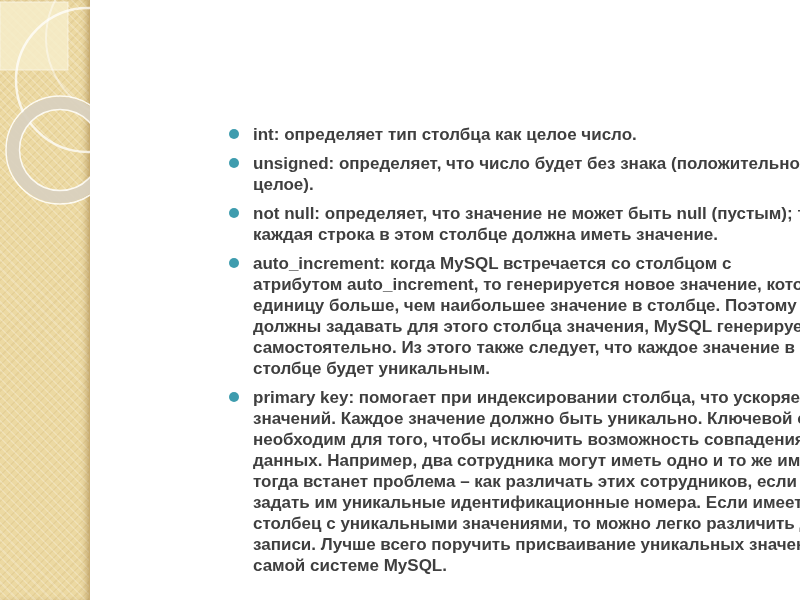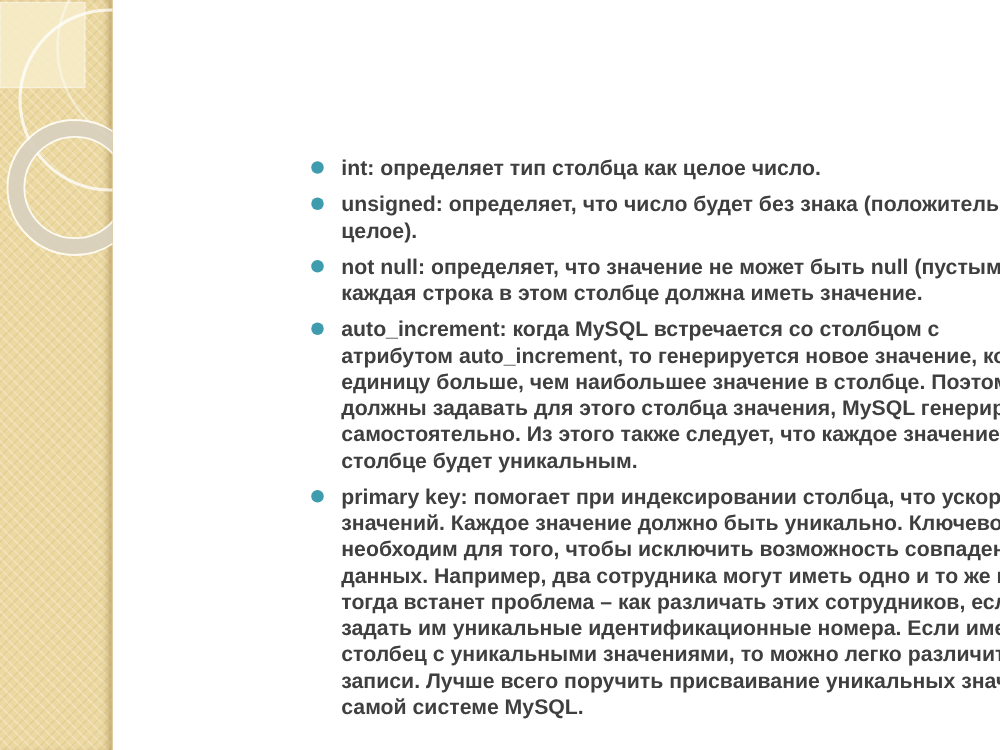--- a/index.html
+++ b/index.html
@@ -11,21 +11,21 @@
     --ring:#d9d1bf;
     --background:#ffffff;
   }
   *{box-sizing:border-box;}
   html,body{margin:0;padding:0;}
   body{
     width:800px;height:600px;overflow:hidden;
     background:var(--background);
     font-family:"Liberation Sans","DejaVu Sans",sans-serif;
   }
-  .slide{position:relative;width:800px;height:600px;display:flex;gap:20px;}
+  .slide{position:relative;width:800px;height:600px;display:flex;}
   
   .sidebar{
     position:relative;width:90px;height:600px;flex:0 0 90px;
     background-color:var(--sidebar-base);
     background-image:
       repeating-linear-gradient(45deg, rgba(255,255,255,.22) 0 1.5px, transparent 1.5px 6px),
       repeating-linear-gradient(-45deg, rgba(198,168,106,.18) 0 1.5px, transparent 1.5px 6px);
     box-shadow:inset -5px 0 6px -3px rgba(150,115,55,.55);
     border-right:1px solid var(--sidebar-edge);
   }

